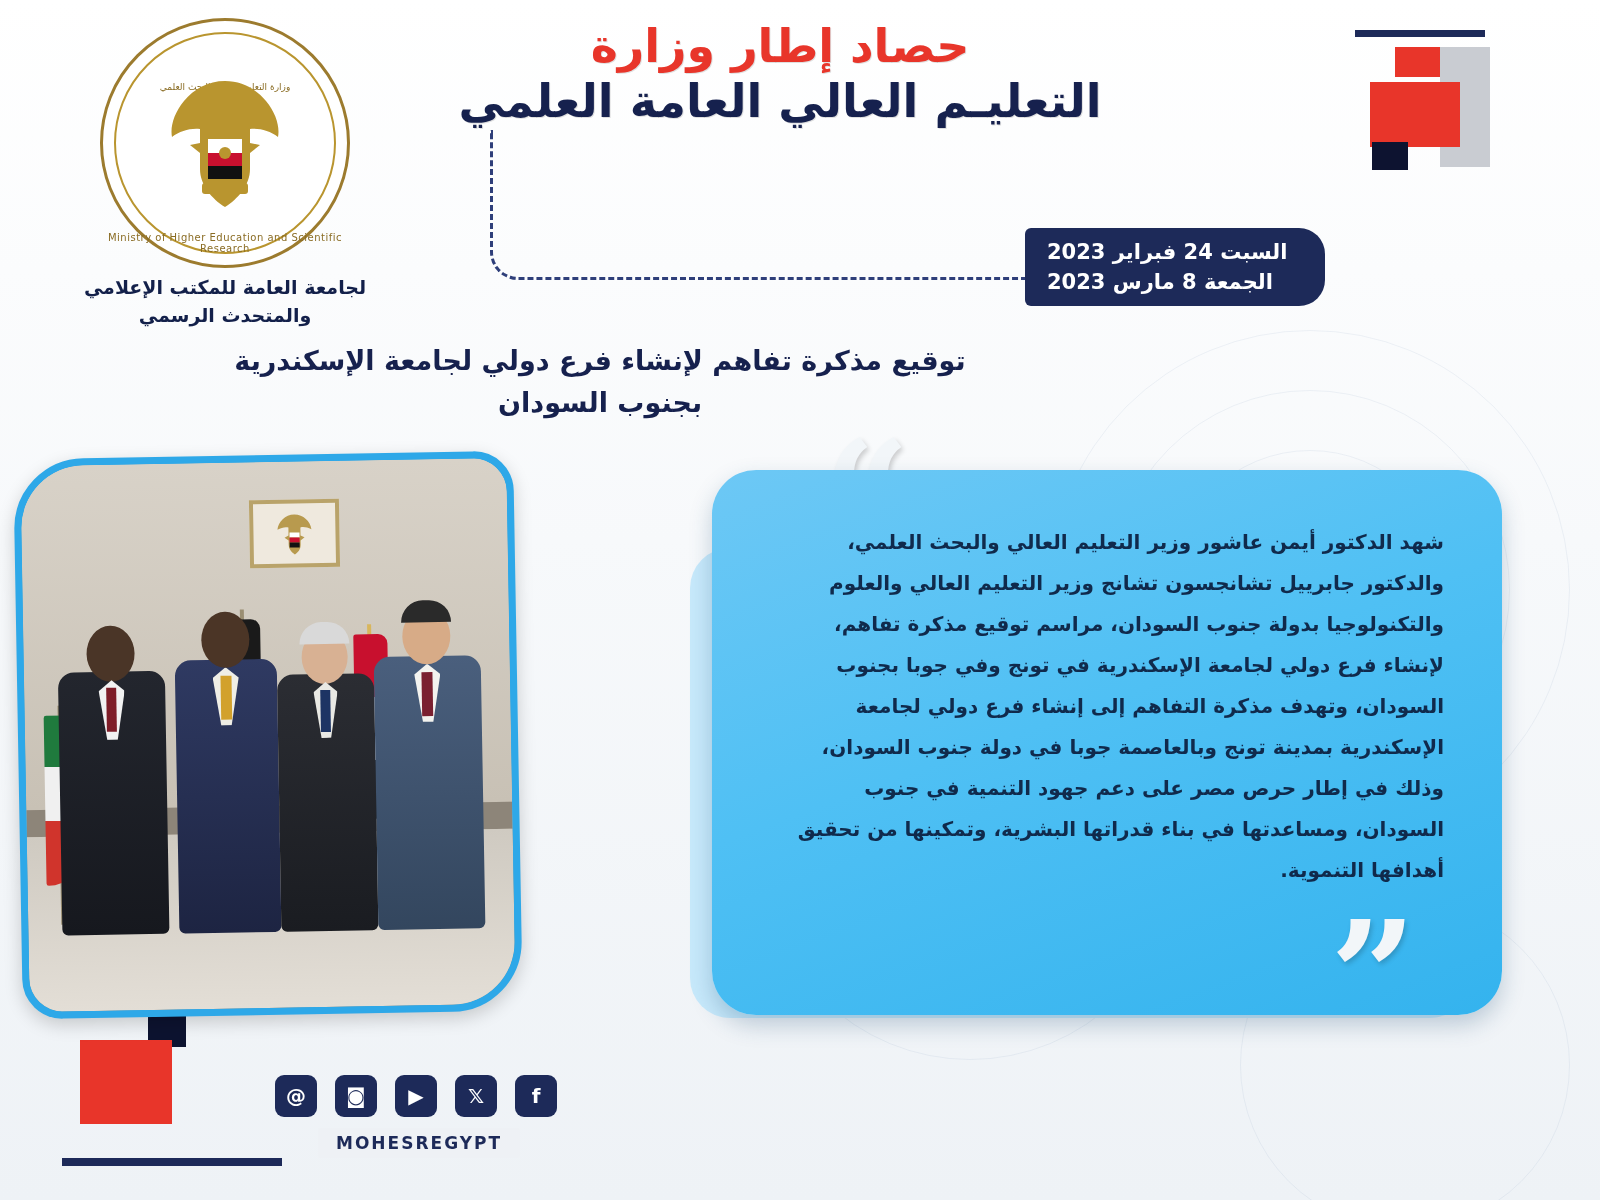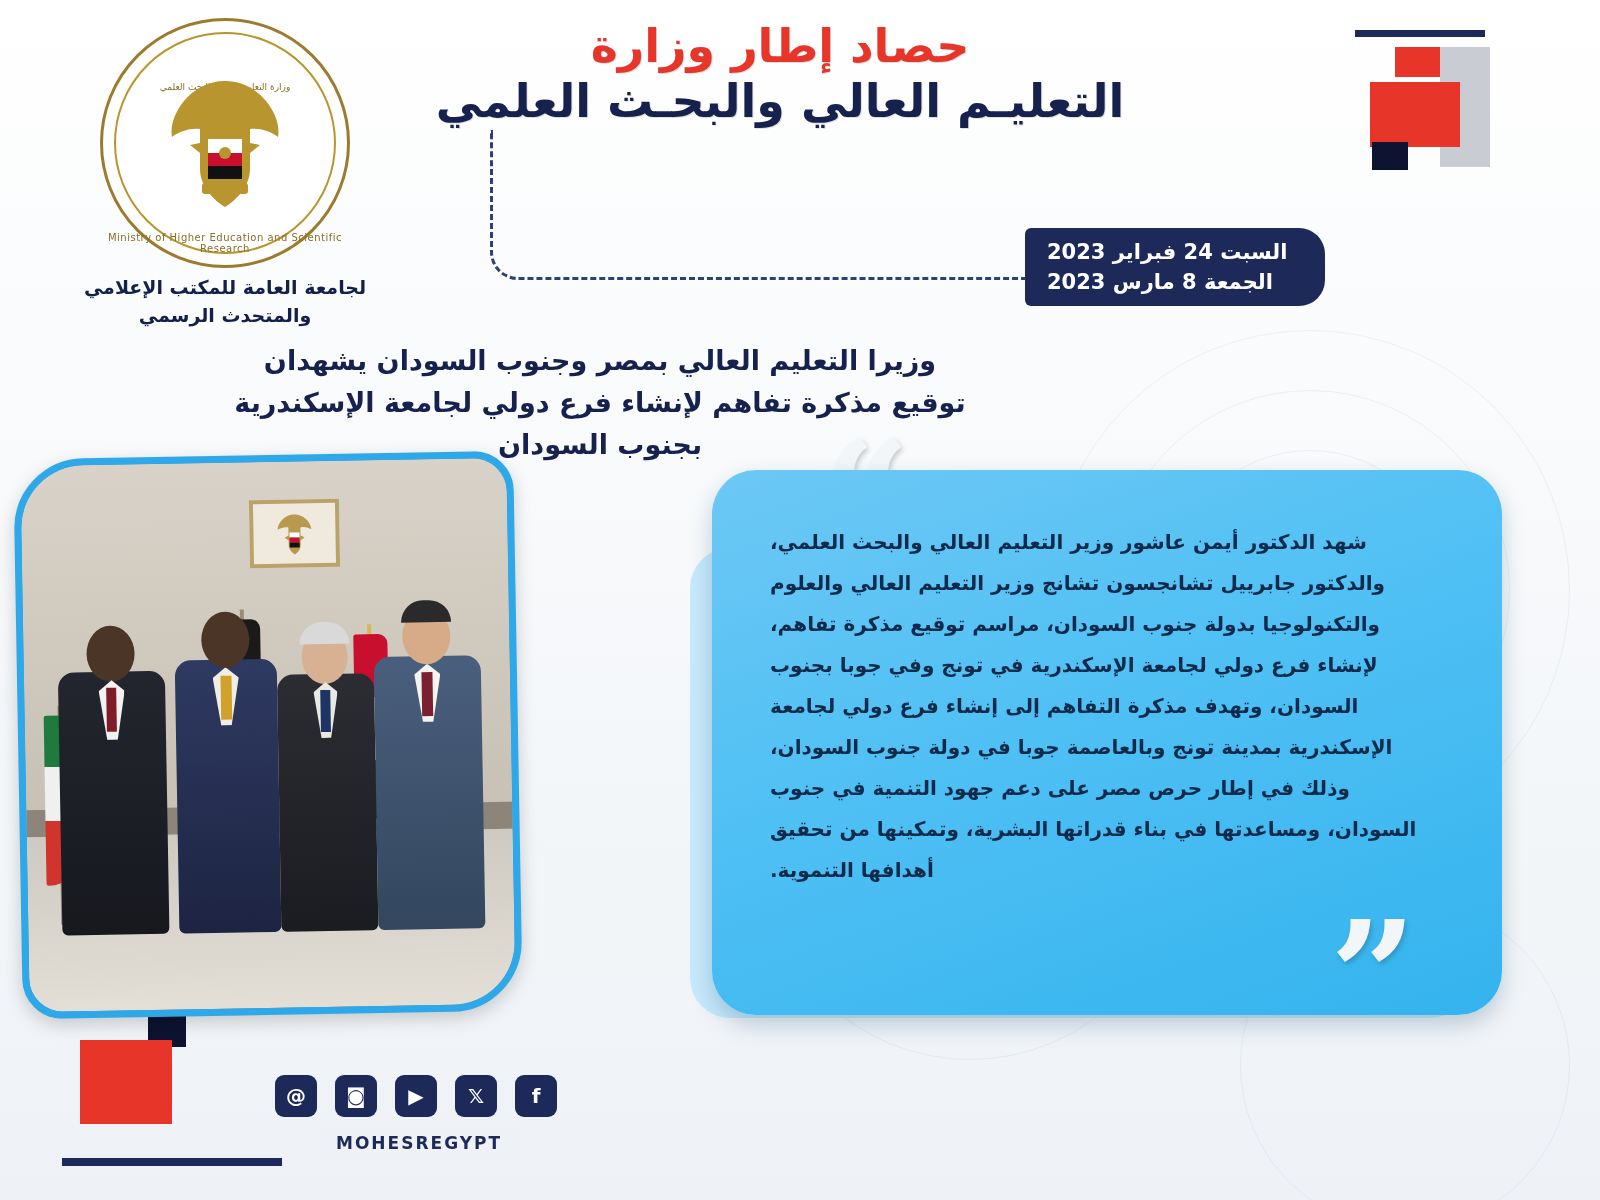--- a/index.html
+++ b/index.html
@@ -154,21 +154,21 @@
     position: absolute; left: 712px; top: 470px;
     width: 790px; height: 545px;
     background: linear-gradient(160deg, #6dc8f5 0%, #4fc0f4 45%, #34b3ee 100%);
     border-radius: 44px;
     box-shadow: 0 10px 22px rgba(30,80,120,0.25);
     padding: 52px 58px 40px 58px;
     direction: rtl;
   }
   .quote-card .body {
     font-size: 20px; font-weight: bold; color: #102a4c;
-    line-height: 2.05; text-align: left;
+    line-height: 2.05; text-align: right;
   }
   .qmark {
     position: absolute; color: #f2f6f9;
     font-size: 150px; font-weight: 900;
     font-family: "DejaVu Serif", "Liberation Serif", serif;
     line-height: 1;
     text-shadow: 2px 3px 5px rgba(0,0,0,0.18);
   }
   .qmark.open { right: 690px; top: 420px; }
   .qmark.close { left: 1330px; top: 900px; }
@@ -236,30 +236,29 @@
       </svg>
     </div>
     <div class="logo-caption">
       <div>لجامعة العامة للمكتب الإعلامي</div>
       <div>والمتحدث الرسمي</div>
     </div>
   </div>
 
   <div class="main-title">
     <div class="l1">حصاد إطار وزارة</div>
-    <div class="l2">التعليـم العالي والبحـث العلمي</div>
+    <div class="l2">التعليـم العالي العامة العلمي</div>
   </div>
 
   <div class="date-badge">
     <div>السبت 24 فبراير 2023</div>
     <div>الجمعة 8 مارس 2023</div>
   </div>
 
   <div class="headline">
-    <p>وزيرا التعليم العالي بمصر وجنوب السودان يشهدان</p>
     <p>توقيع مذكرة تفاهم لإنشاء فرع دولي لجامعة الإسكندرية بجنوب السودان</p>
   </div>
 
   <div class="photo-frame">
     <div class="photo">
       <div class="wall"></div>
       <div class="floorline"></div>
       <div class="floor"></div>
 
       <div class="picture-frame">

